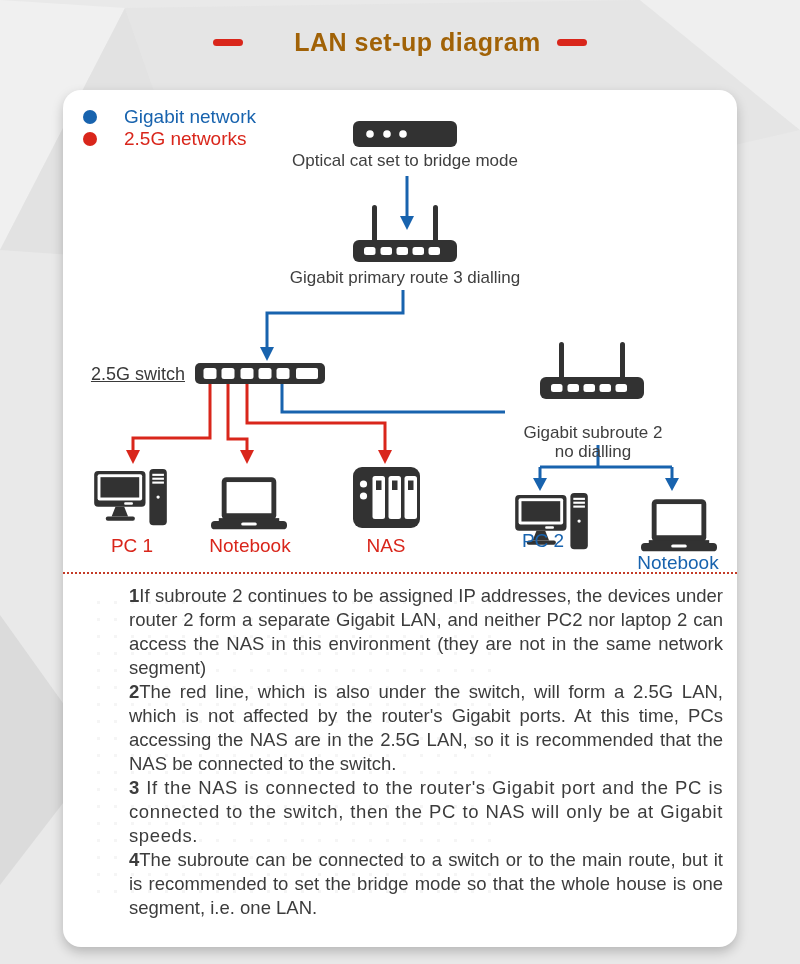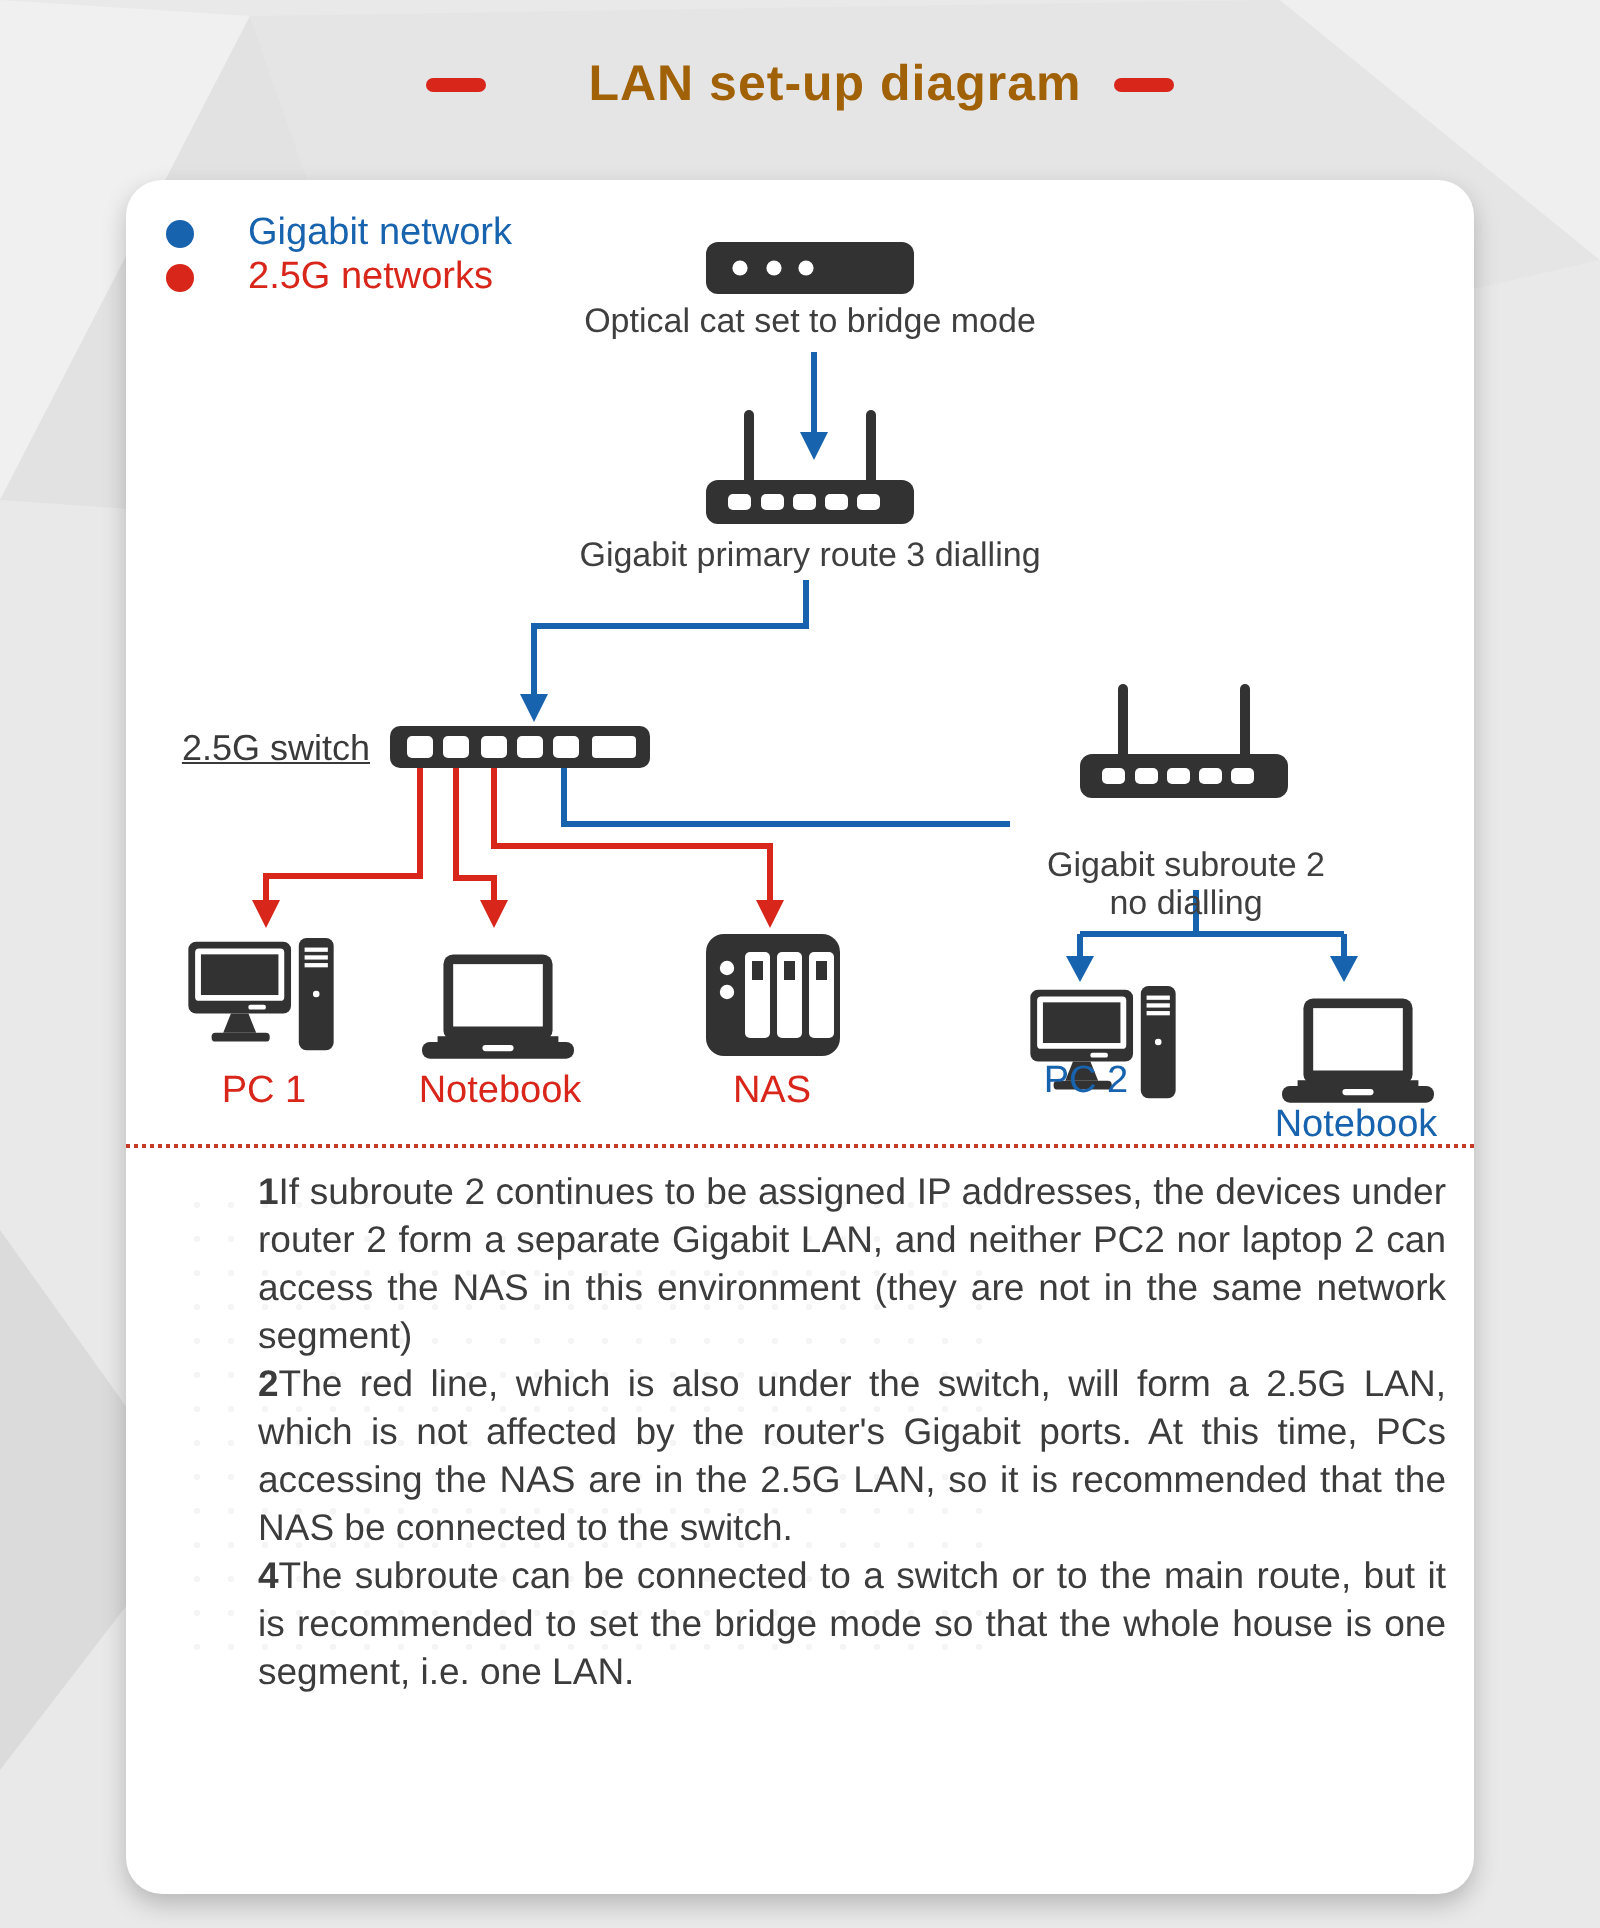--- a/index.html
+++ b/index.html
@@ -233,16 +233,17 @@
     <rect x="0" y="45" width="78" height="8.5" rx="4" fill="var(--dark)"></rect>
     <rect x="31" y="46.5" width="16" height="3.2" rx="1.6" fill="#fff"></rect>
   </svg>
   <div class="abs dlabel blue-t" style="left:555px; top:462px; width:120px;">Notebook</div>
 
   <div class="divider"></div>
 
   <div class="exegesis">
     <p><b>1</b><span>If subroute 2 continues to be assigned IP addresses, the devices under router 2 form a separate Gigabit LAN, and neither PC2 nor laptop 2 can access the NAS in this environment (they are not in the same network segment)</span></p>
     <p><b>2</b><span>The red line, which is also under the switch, will form a 2.5G LAN, which is not affected by the router's Gigabit ports. At this time, PCs accessing the NAS are in the 2.5G LAN, so it is recommended that the NAS be connected to the switch.</span></p>
+    <p class="spaced"><b>3</b><span> If the NAS is connected to the router's Gigabit port and the PC is connected to the switch, then the PC to NAS will only be at Gigabit speeds.</span></p>
     <p><b>4</b><span>The subroute can be connected to a switch or to the main route, but it is recommended to set the bridge mode so that the whole house is one segment, i.e. one LAN.</span></p>
   </div>
 
 </div>
 
 </body></html>

